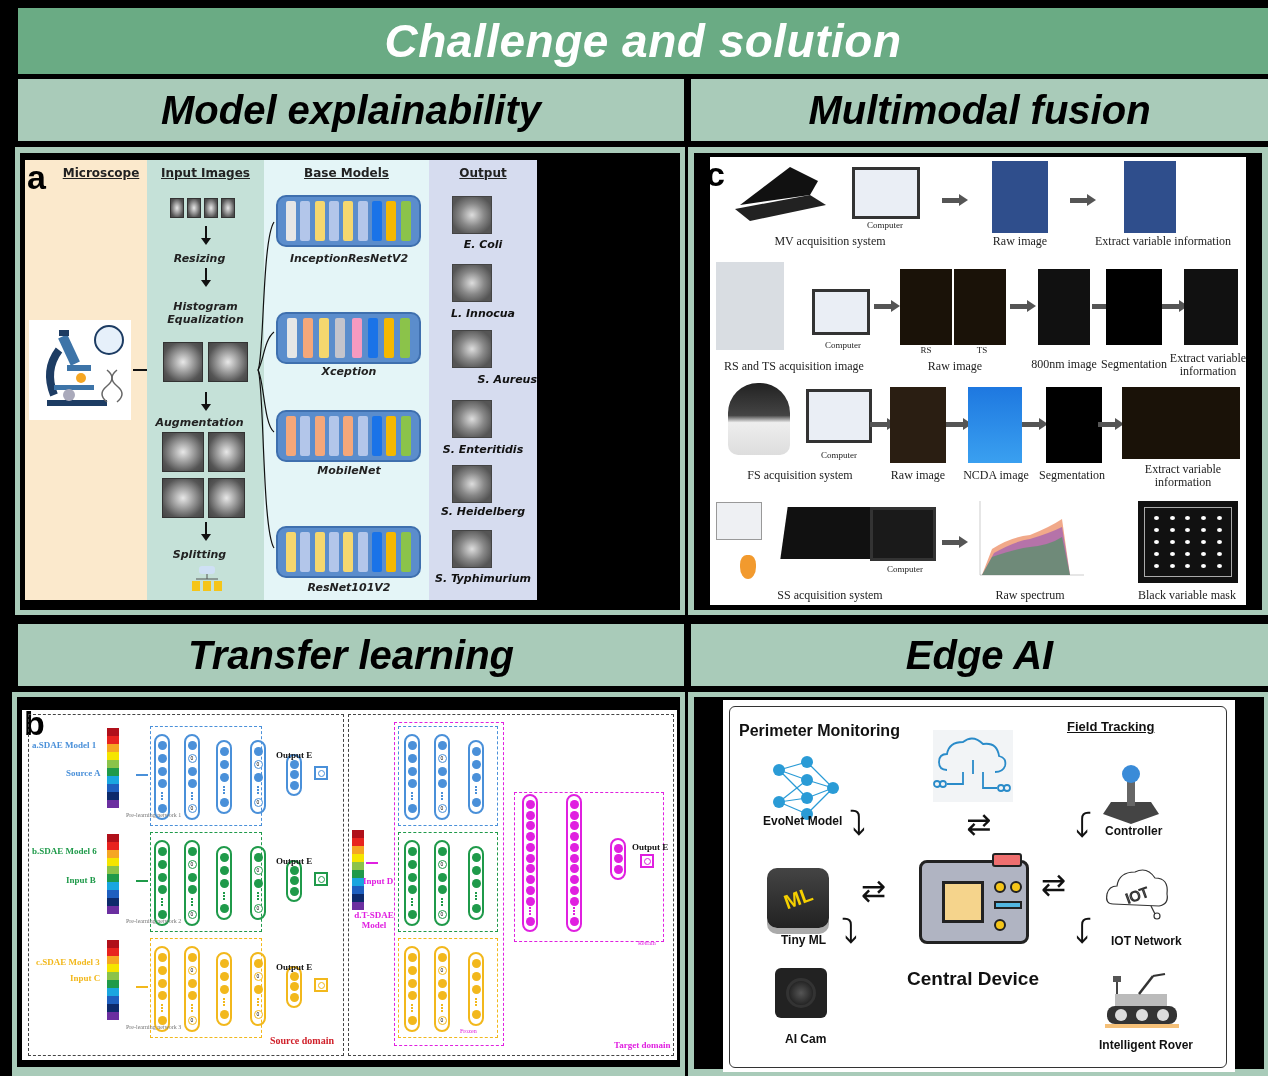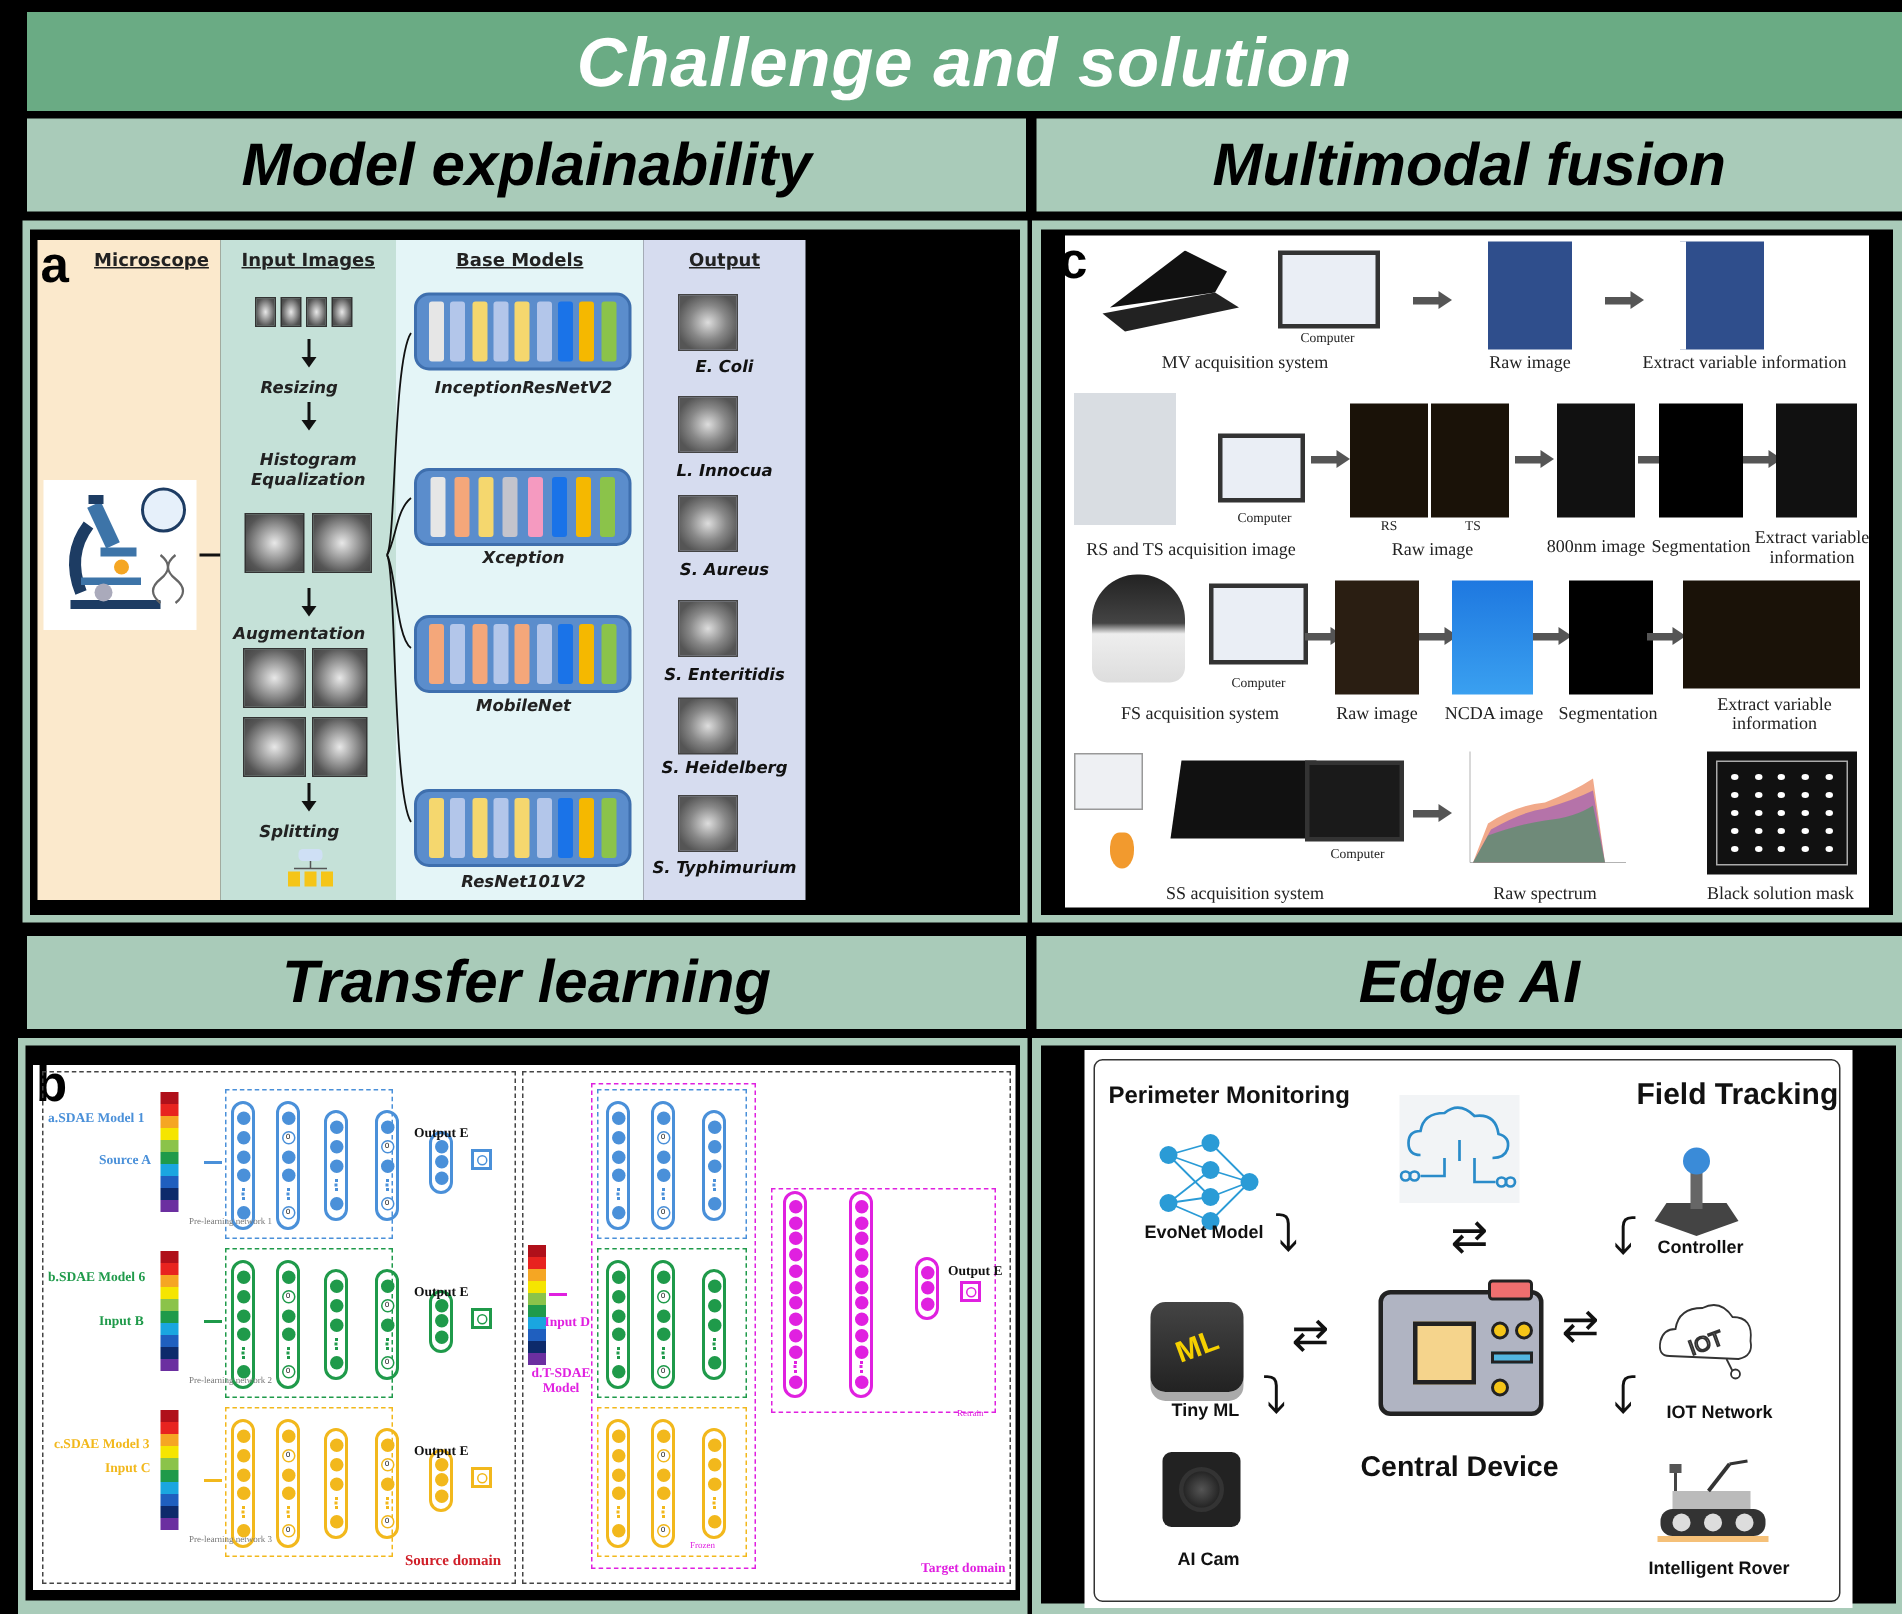--- a/index.html
+++ b/index.html
@@ -176,21 +176,21 @@
   </div>
 
 
   <div class="col" style="width:108px;background:#d6dcef;">
     <div class="col-head">Output</div>
     <div class="out-img" style="top:36px;"></div>
     <div class="out-label" style="top:78px;">E. Coli</div>
     <div class="out-img" style="top:104px;"></div>
     <div class="out-label" style="top:147px;">L. Innocua</div>
     <div class="out-img" style="top:170px;"></div>
-    <div class="out-label" style="top:213px;">S. Aureus</div>
+    <div class="out-label" style="top:213px;text-align:right;">S. Aureus</div>
     <div class="out-img" style="top:240px;"></div>
     <div class="out-label" style="top:283px;">S. Enteritidis</div>
     <div class="out-img" style="top:305px;"></div>
     <div class="out-label" style="top:345px;">S. Heidelberg</div>
     <div class="out-img" style="top:370px;"></div>
     <div class="out-label" style="top:412px;">S. Typhimurium</div>
   </div>
 </div>
 
 <div class="abs panel-frame" style="left:688px;top:147px;width:580px;height:468px;"></div>
@@ -298,21 +298,21 @@
         <i style="width:5px;height:4px;background:#fff;border-radius:50%;"></i>
         <i style="width:5px;height:4px;background:#fff;border-radius:50%;"></i>
         <i style="width:5px;height:4px;background:#fff;border-radius:50%;"></i>
       <i style="width:5px;height:4px;background:#fff;border-radius:50%;"></i>
         <i style="width:5px;height:4px;background:#fff;border-radius:50%;"></i>
         <i style="width:5px;height:4px;background:#fff;border-radius:50%;"></i>
         <i style="width:5px;height:4px;background:#fff;border-radius:50%;"></i>
         <i style="width:5px;height:4px;background:#fff;border-radius:50%;"></i>
     </div>
   </div>
-  <div class="c-label" style="left:412px;top:432px;width:130px;">Black solution mask</div>
+  <div class="c-label" style="left:412px;top:432px;width:130px;">Black variable mask</div>
 </div>
 
 <div class="abs sec-head" style="left:18px;top:624px;width:666px;height:62px;">
   <span>Transfer learning</span>
 </div>
 <div class="abs sec-head" style="left:691px;top:624px;width:577px;height:62px;">
   <span>Edge AI</span>
 </div>
 
 <div class="abs panel-frame" style="left:12px;top:692px;width:673px;height:384px;"></div>
@@ -626,21 +626,21 @@
   <div class="b-label" style="left:248px;top:325px;color:#d0202a;font-size:10px;">Source domain</div>
   <div class="b-label" style="left:592px;top:330px;color:#e020e0;">Target domain</div>
 </div>
 
 <div class="abs panel-frame" style="left:688px;top:692px;width:580px;height:384px;"></div>
 <div class="abs panel-inner" style="left:694px;top:697px;width:570px;height:372px;"></div>
 <div class="abs" style="left:723px;top:700px;width:512px;height:372px;background:#fff;">
   <div class="abs" style="left:6px;top:6px;width:498px;height:362px;border:1.5px solid #333;border-radius:6px;"></div>
 
   <div class="e-label" style="left:16px;top:22px;font-size:16px;">Perimeter Monitoring</div>
-  <div class="e-label" style="left:368px;top:19px;font-size:20px;">Field Tracking</div>
+  <div class="e-label" style="left:344px;top:19px;font-size:13px;text-decoration:underline;">Field Tracking</div>
 
   <div class="abs" style="left:48px;top:52px;width:70px;height:70px;">
     <svg width="70" height="70" viewBox="0 0 70 70" stroke="#2a9bd6" stroke-width="1.2">
       <line x1="8" y1="18" x2="36" y2="10"></line>
         <line x1="8" y1="18" x2="36" y2="28"></line>
         <line x1="8" y1="18" x2="36" y2="46"></line>
       <line x1="8" y1="50" x2="36" y2="28"></line>
         <line x1="8" y1="50" x2="36" y2="46"></line>
         <line x1="8" y1="50" x2="36" y2="62"></line>
       <line x1="36" y1="10" x2="62" y2="36"></line>

